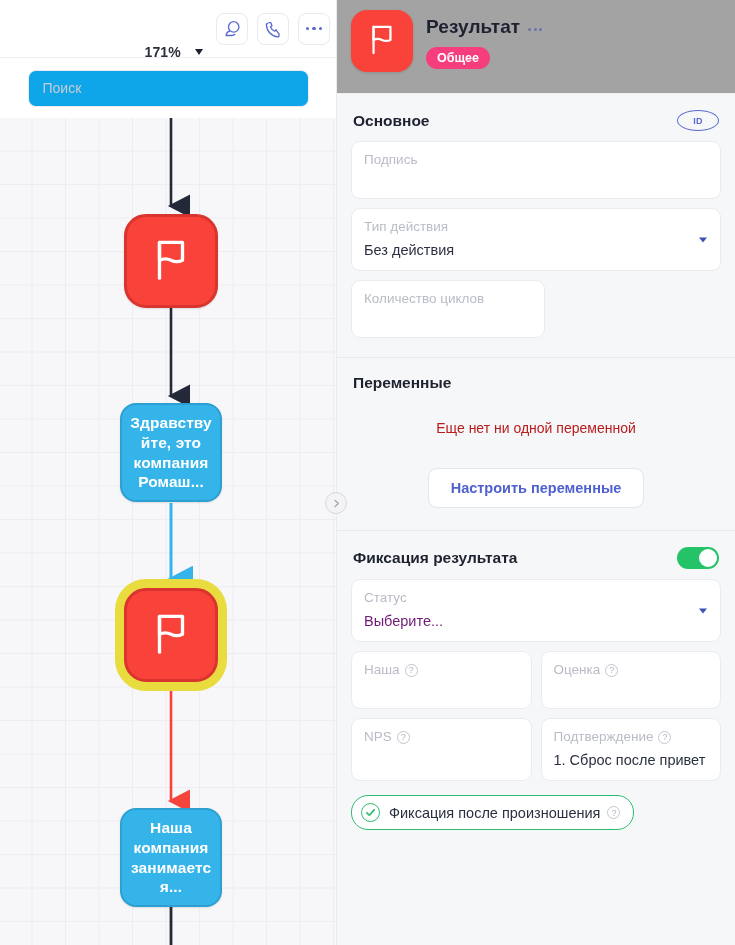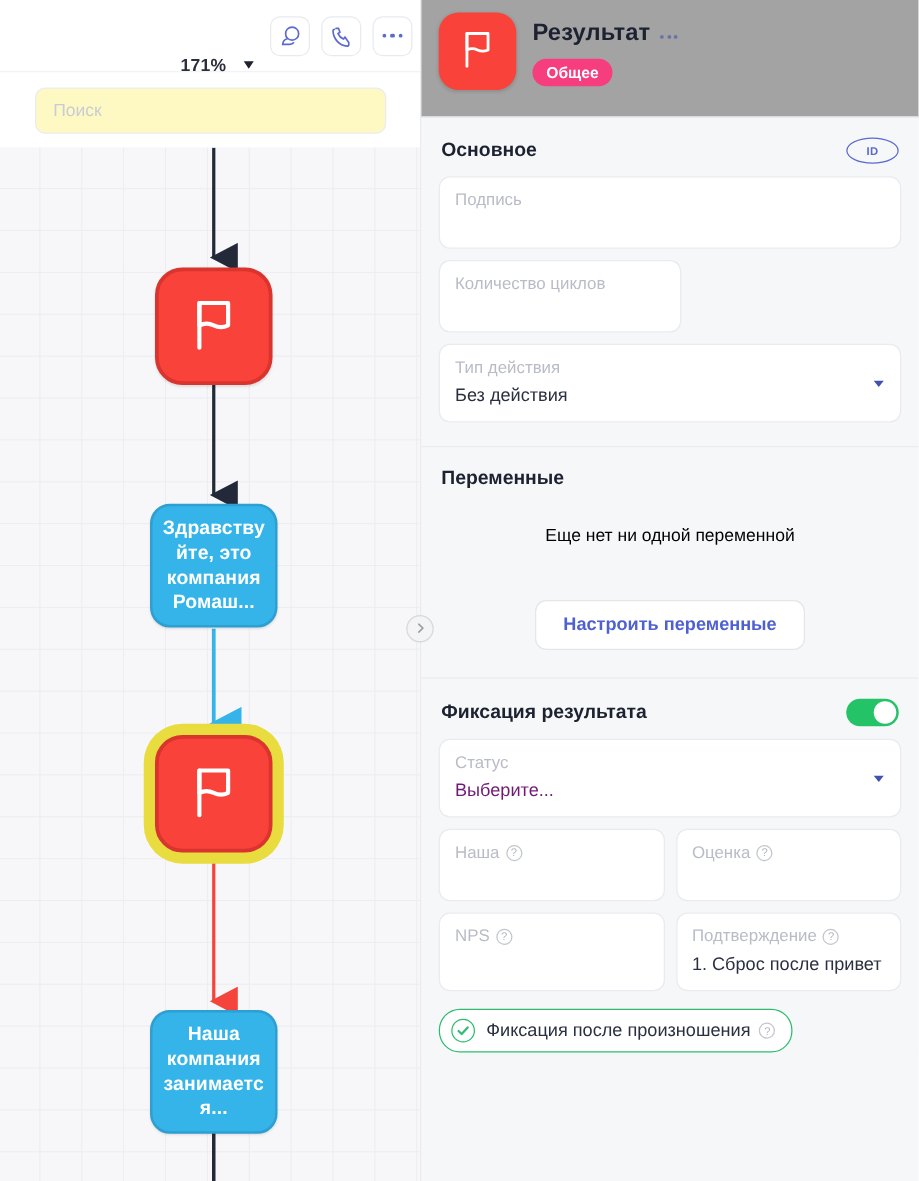--- a/index.html
+++ b/index.html
@@ -35,21 +35,21 @@
   .tbtn svg { display: block; }
   .dots-row { display: flex; gap: 3px; }
   .dots-row i { width: 3.5px; height: 3.5px; border-radius: 50%; background: #5b6ad0; display: block; }
 
   .search-wrap {
     position: absolute; top: 58px; left: 0; width: 336px; height: 60px;
     background: #ffffff; display: flex; align-items: center; justify-content: center;
   }
   .search-input {
     width: 281px; height: 37px; border: 1px solid #e9ebf0; border-radius: 8px;
-    background: #fef9c3; padding: 0 14px; font-size: 14px; color: #3a3f4c;
+    background: #0ea5e9; padding: 0 14px; font-size: 14px; color: #3a3f4c;
     font-family: "Liberation Sans", sans-serif; outline: none;
   }
   .search-input::placeholder { color: #c9ccd6; }
 
   .canvas {
     position: absolute; top: 118px; left: 0; width: 336px; height: 827px;
     background-color: #f7f6f8;
     background-image:
       linear-gradient(to right, #ececf1 1px, transparent 1px),
       linear-gradient(to bottom, #ececf1 1px, transparent 1px);
@@ -141,21 +141,21 @@
     color: #b2b6c0; font-size: 9px; display: inline-flex; align-items: center;
     justify-content: center; flex: 0 0 13px; cursor: pointer;
   }
   .sel-caret {
     position: absolute; right: 13px; top: 50%; transform: translateY(-50%);
     width: 0; height: 0; border-left: 4px solid transparent;
     border-right: 4px solid transparent; border-top: 5.5px solid #3f51b5; cursor: pointer;
   }
 
   .vars-body { padding: 18px 16px 22px 16px; text-align: center; }
-  .vars-empty { font-size: 14px; color: #000000; margin-bottom: 28px; }
+  .vars-empty { font-size: 14px; color: #b91c1c; margin-bottom: 16px; }
   .vars-btn {
     display: inline-block; background: #fff; border: 1px solid #e4e6ec; border-radius: 9px;
     padding: 11px 22px; color: #4f61d0; font-size: 14.5px; font-weight: 700; cursor: pointer;
     font-family: "Liberation Sans", sans-serif;
     margin-top: 16px;
   }
 
   .toggle {
     width: 42px; height: 22px; border-radius: 11px; background: #25c368;
     position: relative; cursor: pointer; flex: 0 0 42px;
@@ -310,31 +310,31 @@
         <span class="sec-title">Основное</span>
         <span class="id-badge">ID</span>
       </div>
       <div class="fields">
         <div class="field-row">
           <div class="fld half">
             <div class="fld-label">Подпись</div>
           </div>
         </div>
         <div class="field-row">
-          <div class="fld half">
-            <div class="fld-label">Количество циклов</div>
-          </div>
-          <div style="flex:1 1 0;"></div>
-        </div>
-        <div class="field-row">
           <div class="fld full">
             <div class="fld-label">Тип действия</div>
             <div class="fld-value">Без действия</div>
             <span class="sel-caret"></span>
           </div>
+        </div>
+        <div class="field-row">
+          <div class="fld half">
+            <div class="fld-label">Количество циклов</div>
+          </div>
+          <div style="flex:1 1 0;"></div>
         </div>
       </div>
       <div style="height:10px"></div>
     </div>
 
     <div class="sec-divider"></div>
 
     <div class="section">
       <div class="sec-head">
         <span class="sec-title">Переменные</span>

